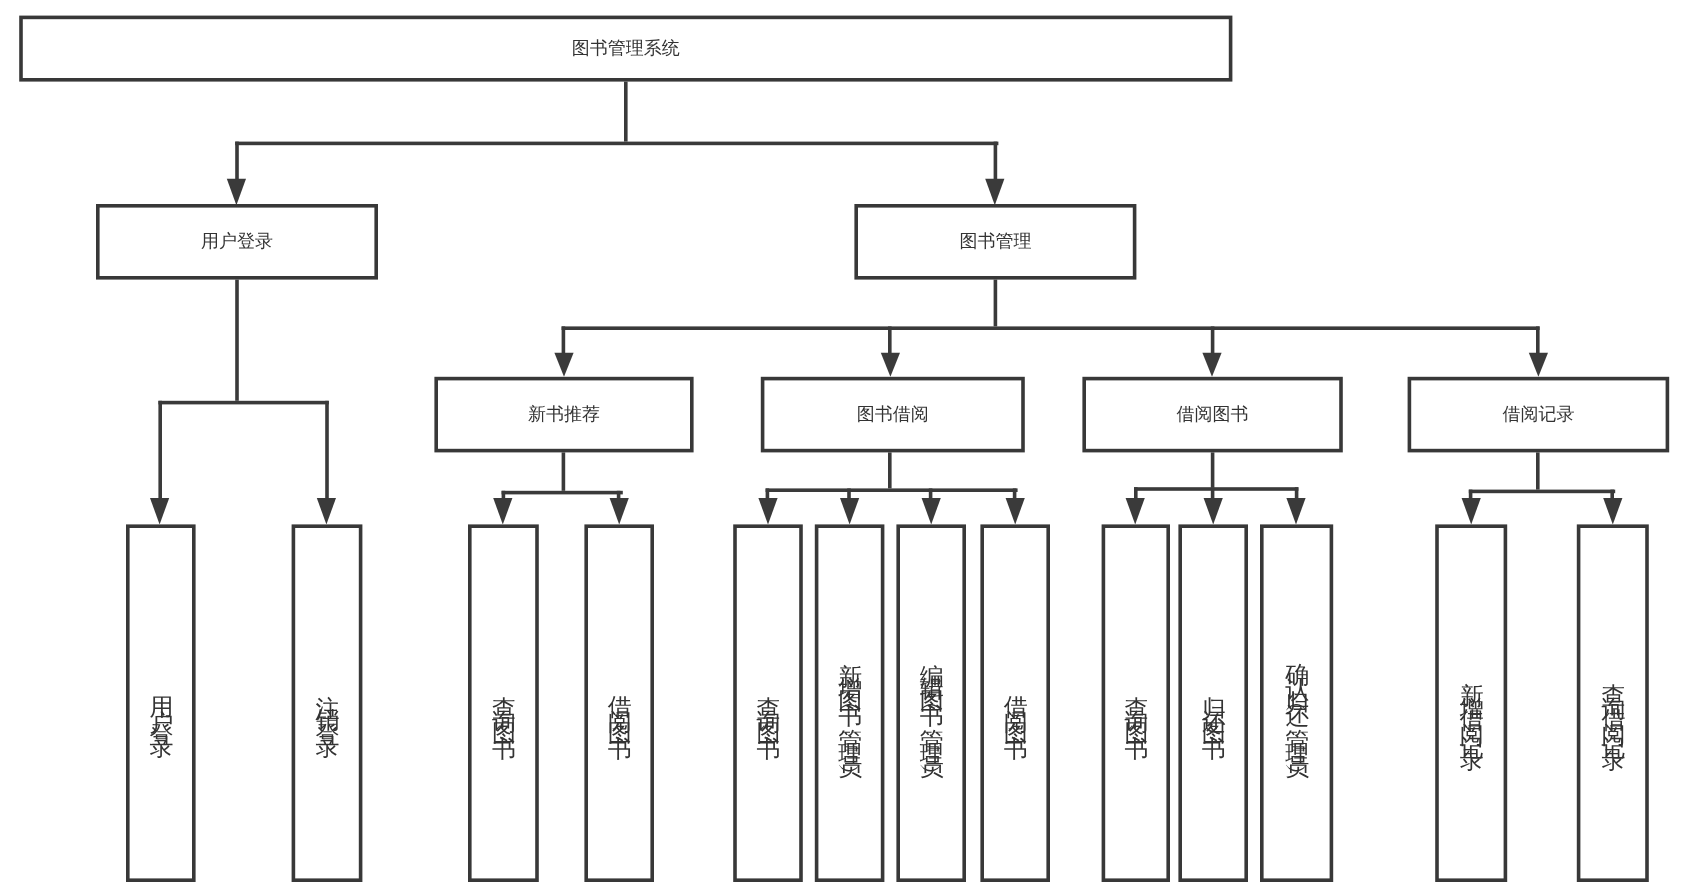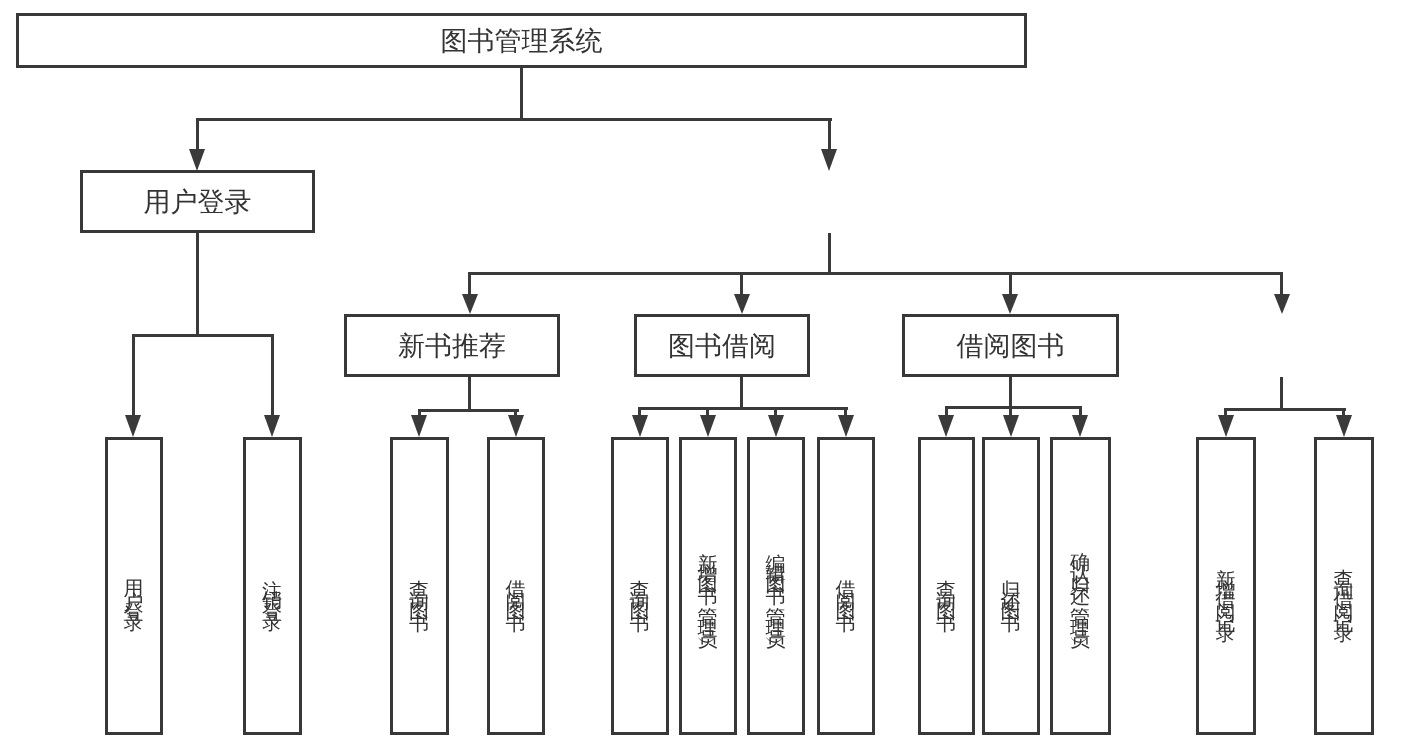--- a/index.html
+++ b/index.html
@@ -3,21 +3,21 @@
 <meta charset="utf-8">
 <style>
   html,body{margin:0;padding:0;background:#ffffff;}
   #stage{
     position:relative;width:1405px;height:747px;background:#ffffff;overflow:hidden;
     font-family:"Liberation Sans","DejaVu Sans",sans-serif;color:#333333;
   }
   .box{
     position:absolute;box-sizing:border-box;border:3px solid #383838;background:#ffffff;
     display:flex;align-items:center;justify-content:center;
-    font-size:27px;color:#333333;text-align:center;white-space:nowrap;
+    font-size:15px;color:#333333;text-align:center;white-space:nowrap;
   }
   .vbox{
     writing-mode:vertical-rl;text-orientation:mixed;
     font-size:20px;letter-spacing:11px;line-height:1;
   }
   .hline,.vline{position:absolute;background:#3a3a3a;}
   .arrow{
     position:absolute;width:0;height:0;
     border-left:8px solid transparent;border-right:8px solid transparent;
     border-top:22px solid #3a3a3a;
@@ -36,42 +36,44 @@
   <div class="box" style="left:16px;top:13px;width:1011px;height:55px">图书管理系统</div>
 
   <div class="vline" style="left:520px;top:68px;width:3px;height:50px"></div>
   <div class="hline" style="left:196px;top:118px;width:636px;height:3px"></div>
   <div class="vline" style="left:196px;top:118px;width:3px;height:33px"></div>
   <div class="arrow" style="left:189px;top:149px"></div>
   <div class="vline" style="left:828px;top:118px;width:3px;height:33px"></div>
   <div class="arrow" style="left:821px;top:149px"></div>
 
   <div class="box" style="left:80px;top:170px;width:235px;height:63px">用户登录</div>
+  <div class="box" style="left:712px;top:170px;width:235px;height:63px">图书管理</div>
 
   <div class="vline" style="left:196px;top:233px;width:3px;height:101px"></div>
   <div class="hline" style="left:132px;top:334px;width:142px;height:3px"></div>
   <div class="vline" style="left:132px;top:334px;width:3px;height:81px"></div>
   <div class="arrow" style="left:125px;top:415px"></div>
   <div class="vline" style="left:271px;top:334px;width:3px;height:81px"></div>
   <div class="arrow" style="left:264px;top:415px"></div>
 
   <div class="vline" style="left:828px;top:233px;width:3px;height:39px"></div>
   <div class="hline" style="left:468px;top:272px;width:815px;height:3px"></div>
   <div class="vline" style="left:468px;top:272px;width:3px;height:24px"></div>
   <div class="arrow short" style="left:462px;top:294px"></div>
   <div class="vline" style="left:740px;top:272px;width:3px;height:24px"></div>
   <div class="arrow short" style="left:734px;top:294px"></div>
   <div class="vline" style="left:1009px;top:272px;width:3px;height:24px"></div>
   <div class="arrow short" style="left:1002px;top:294px"></div>
   <div class="vline" style="left:1280px;top:272px;width:3px;height:24px"></div>
   <div class="arrow short" style="left:1274px;top:294px"></div>
 
-  <div class="box" style="left:344px;top:314px;width:216px;height:63px">新书推荐</div>
-  <div class="box" style="left:634px;top:314px;width:176px;height:63px">图书借阅</div>
+  <div class="box" style="left:362px;top:314px;width:216px;height:63px">新书推荐</div>
+  <div class="box" style="left:634px;top:314px;width:220px;height:63px">图书借阅</div>
   <div class="box" style="left:902px;top:314px;width:217px;height:63px">借阅图书</div>
+  <div class="box" style="left:1173px;top:314px;width:218px;height:63px">借阅记录</div>
 
   <div class="vline" style="left:468px;top:377px;width:3px;height:32px"></div>
   <div class="hline" style="left:418px;top:409px;width:101px;height:3px"></div>
   <div class="vline" style="left:418px;top:409px;width:3px;height:8px"></div>
   <div class="arrow" style="left:411px;top:415px"></div>
   <div class="vline" style="left:514px;top:409px;width:3px;height:8px"></div>
   <div class="arrow" style="left:508px;top:415px"></div>
 
   <div class="vline" style="left:740px;top:377px;width:3px;height:30px"></div>
   <div class="hline" style="left:638px;top:407px;width:210px;height:3px"></div>

